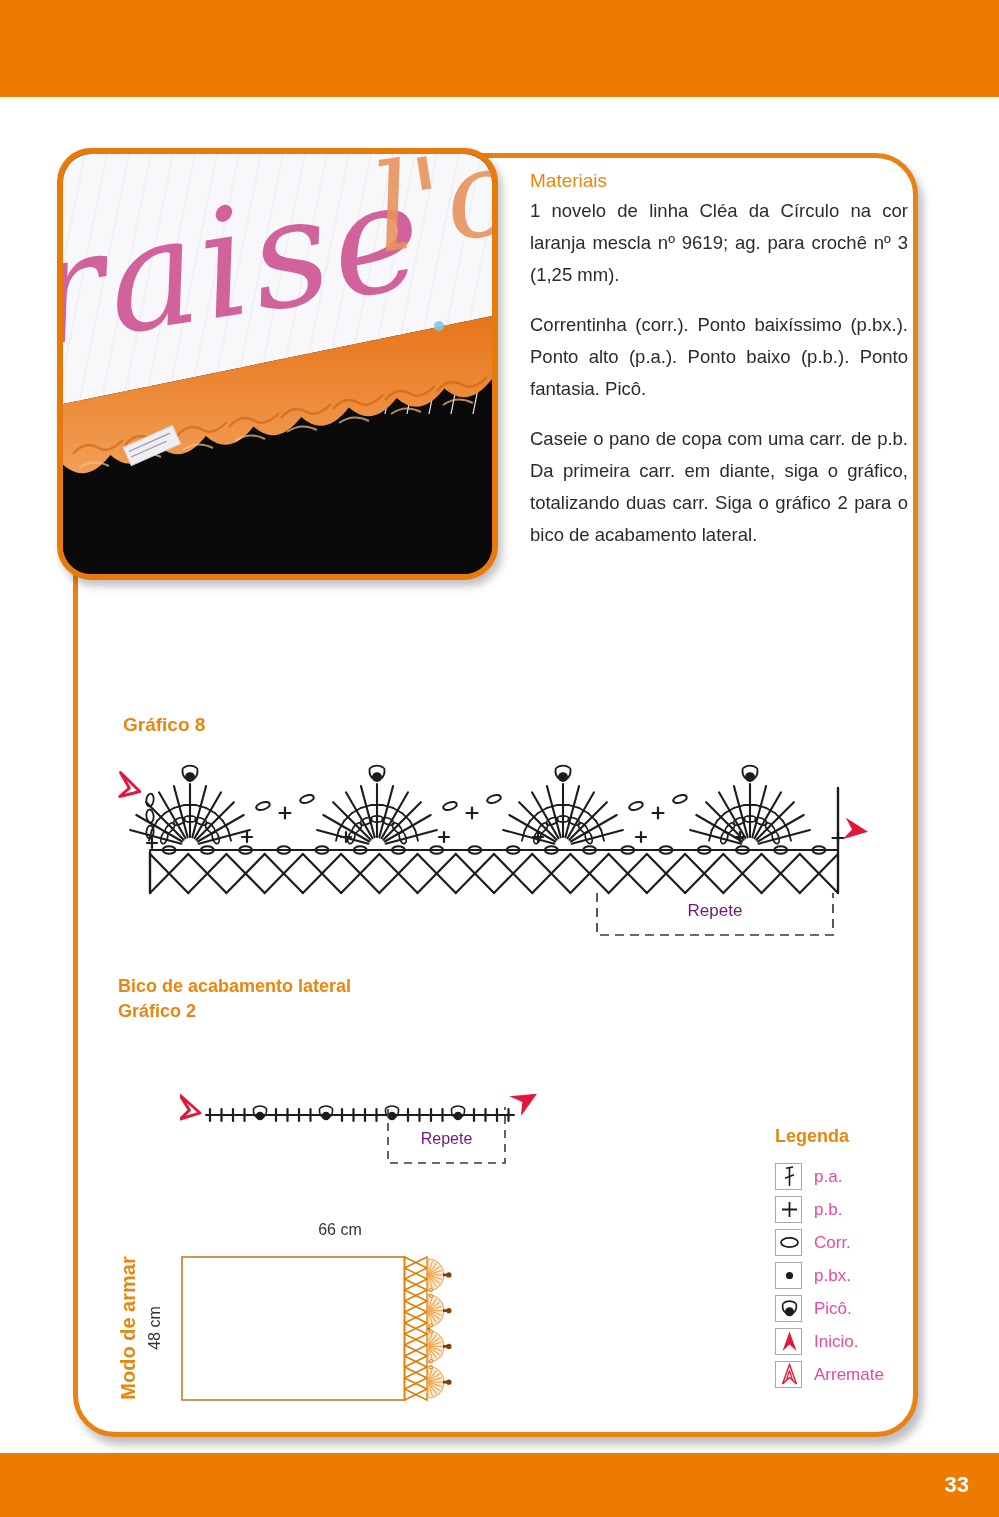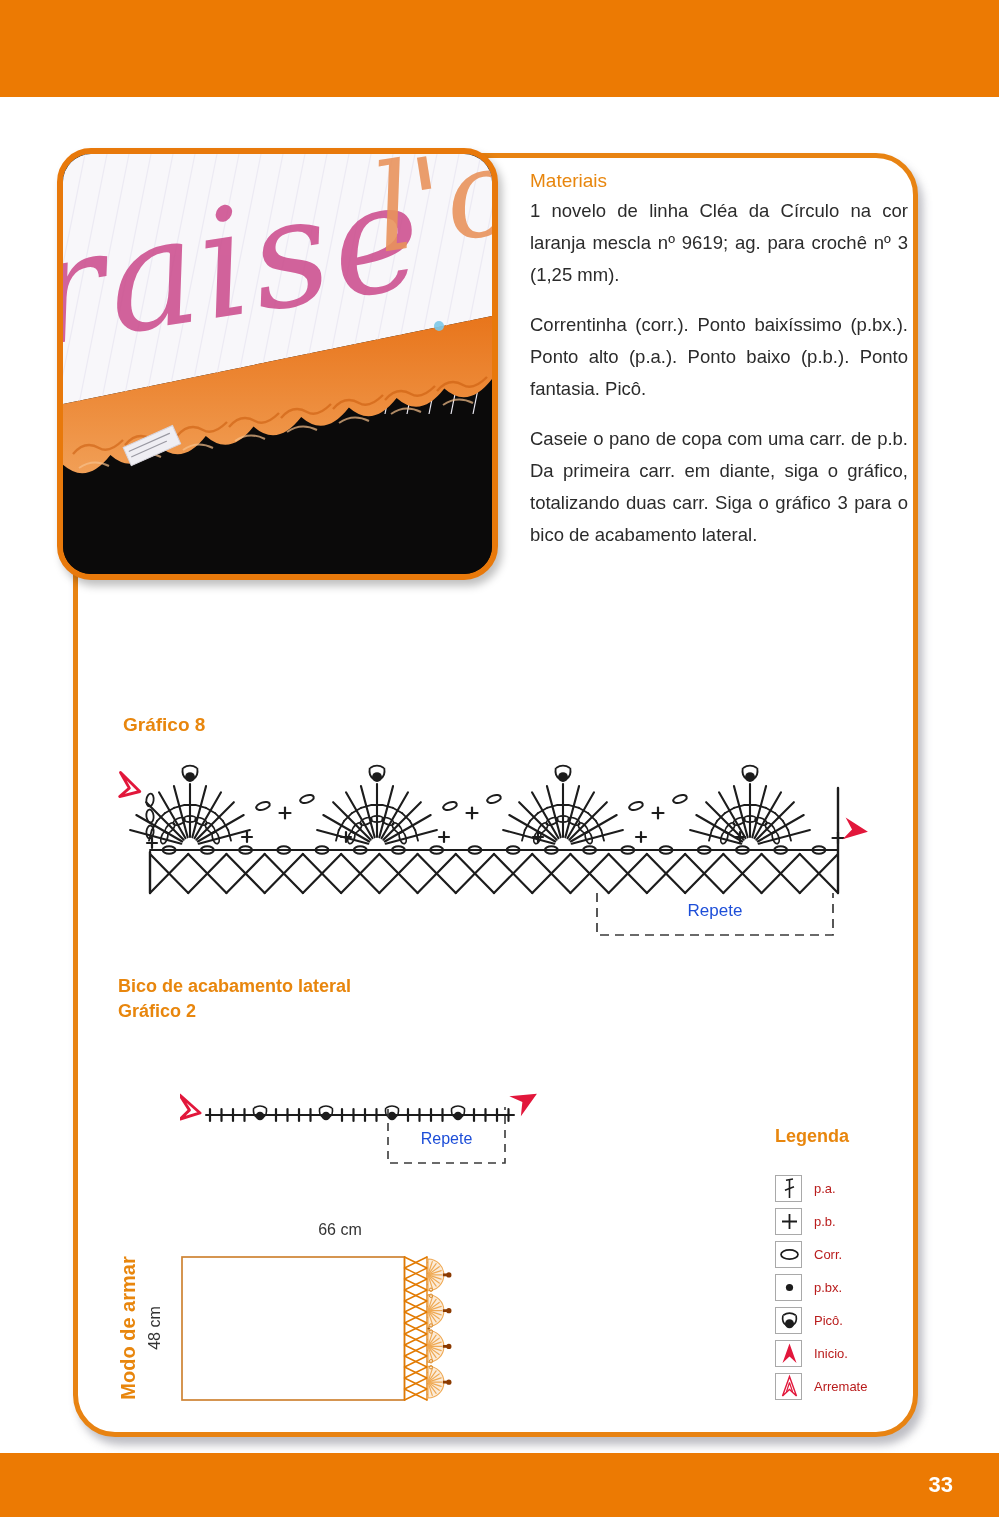--- a/index.html
+++ b/index.html
@@ -4,46 +4,46 @@
 <style>
   * { margin:0; padding:0; box-sizing:border-box; }
   html,body { background:#ffffff; }
   body { font-family:"Liberation Sans", sans-serif; }
   .page {
     position:relative; width:999px; height:1517px; background:#ffffff;
     overflow:hidden; margin:0 auto;
   }
   .top-bar { position:absolute; left:0; top:0; width:999px; height:97px; background:#EC7A03; }
   .footer-bar { position:absolute; left:0; top:1453px; width:999px; height:64px; background:#EC7A03;
-    display:flex; align-items:center; justify-content:flex-end; padding-right:46px; }
+    display:flex; align-items:center; justify-content:flex-end; padding-right:30px; }
   .page-number { color:#ffffff; font-size:22px; font-weight:bold; }
   .main-panel {
     position:absolute; left:73px; top:153px; width:845px; height:1284px;
     background:#ffffff; border:5px solid #E88312; border-radius:42px;
     box-shadow:5px 8px 9px rgba(110,110,125,0.45);
   }
   .photo-frame {
     position:absolute; left:57px; top:148px; width:441px; height:432px;
     border:6px solid #E8790B; border-radius:34px; overflow:hidden; background:#0a0a0a;
     box-shadow:4px 6px 8px rgba(0,0,0,0.25);
   }
   .photo-frame svg { display:block; }
   .info-col { position:absolute; left:530px; top:170px; width:378px; }
   .section-heading { color:#E8860D; font-size:19px; font-weight:normal; margin:0 0 3px 0; }
   .section-body { color:#2b2b2b; font-size:18.5px; line-height:32px; text-align:justify; margin:0 0 18px 0; }
   .g1-title { position:absolute; left:123px; top:714px; color:#E8860D; font-size:19px; font-weight:bold; }
   .g2-title { position:absolute; left:118px; top:974px; color:#E8860D; font-size:18px; font-weight:bold; line-height:25px; }
   .diagram-svg { position:absolute; }
-  .repete-label { position:absolute; color:#1d4ed8; font-size:17px; text-align:center; }
+  .repete-label { position:absolute; color:#701a75; font-size:17px; text-align:center; }
   .legend { position:absolute; left:775px; top:1126px; width:160px; }
-  .legend-title { color:#E8860D; font-size:18px; font-weight:bold; margin-bottom:25px; }
+  .legend-title { color:#E8860D; font-size:18px; font-weight:bold; margin-bottom:13px; }
   .legend-row { display:flex; align-items:center; height:33px; gap:12px; }
   .legend-box { width:27px; height:27px; border:1px solid #a9a9a9; background:#fff; flex:0 0 auto;
     display:flex; align-items:center; justify-content:center; }
-  .legend-label { font-size:13px; color:#b91c1c; }
+  .legend-label { font-size:17px; color:#ec4899; }
   .cm-width { position:absolute; left:285px; top:1221px; width:110px; text-align:center; font-size:16px; color:#333; }
   .cm-height { position:absolute; left:126px; top:1318px; width:60px; height:20px; text-align:center;
     font-size:16px; color:#333; transform:rotate(-90deg); }
   .modo-title { position:absolute; left:54px; top:1316px; width:150px; height:24px; text-align:center;
     color:#E8860D; font-size:20px; font-weight:bold; transform:rotate(-90deg); }
 </style>
 </head>
 <body>
 
 <div class="page">
@@ -113,21 +113,21 @@
           <line x1="66" y1="288" x2="110" y2="288" stroke="#9a99a2" stroke-width="1.2" stroke-linecap="round"></line>
           <line x1="66" y1="294" x2="104" y2="294" stroke="#9a99a2" stroke-width="1.2" stroke-linecap="round"></line>
         </g>
       </svg>
   </div>
 
   <div class="info-col">
     <h3 class="section-heading">Materiais</h3>
     <p class="section-body">1 novelo de linha Cléa da Círculo na cor laranja mescla nº 9619; ag. para crochê nº 3 (1,25 mm).</p>
     <p class="section-body">Correntinha (corr.). Ponto baixíssimo (p.bx.). Ponto alto (p.a.). Ponto baixo (p.b.). Ponto fantasia. Picô.</p>
-    <p class="section-body">Caseie o pano de copa com uma carr. de p.b. Da primeira carr. em diante, siga o gráfico, totalizando duas carr. Siga o gráfico 3 para o bico de acabamento lateral.</p>
+    <p class="section-body">Caseie o pano de copa com uma carr. de p.b. Da primeira carr. em diante, siga o gráfico, totalizando duas carr. Siga o gráfico 2 para o bico de acabamento lateral.</p>
   </div>
 
   <div class="g1-title">Gráfico 8</div>
   <svg id="g1-svg" class="diagram-svg" style="left:108px; top:748px;" width="780" height="200" viewBox="0 0 780 200">
       <line x1="42" y1="106" x2="80.22222222222223" y2="145" stroke="#1c1c1c" stroke-width="2.2" stroke-linecap="round"></line>
       <line x1="80.22222222222223" y1="106" x2="42" y2="145" stroke="#1c1c1c" stroke-width="2.2" stroke-linecap="round"></line>
       <line x1="80.22222222222223" y1="106" x2="118.44444444444446" y2="145" stroke="#1c1c1c" stroke-width="2.2" stroke-linecap="round"></line>
       <line x1="118.44444444444446" y1="106" x2="80.22222222222223" y2="145" stroke="#1c1c1c" stroke-width="2.2" stroke-linecap="round"></line>
       <line x1="118.44444444444444" y1="106" x2="156.66666666666666" y2="145" stroke="#1c1c1c" stroke-width="2.2" stroke-linecap="round"></line>
       <line x1="156.66666666666666" y1="106" x2="118.44444444444444" y2="145" stroke="#1c1c1c" stroke-width="2.2" stroke-linecap="round"></line>

